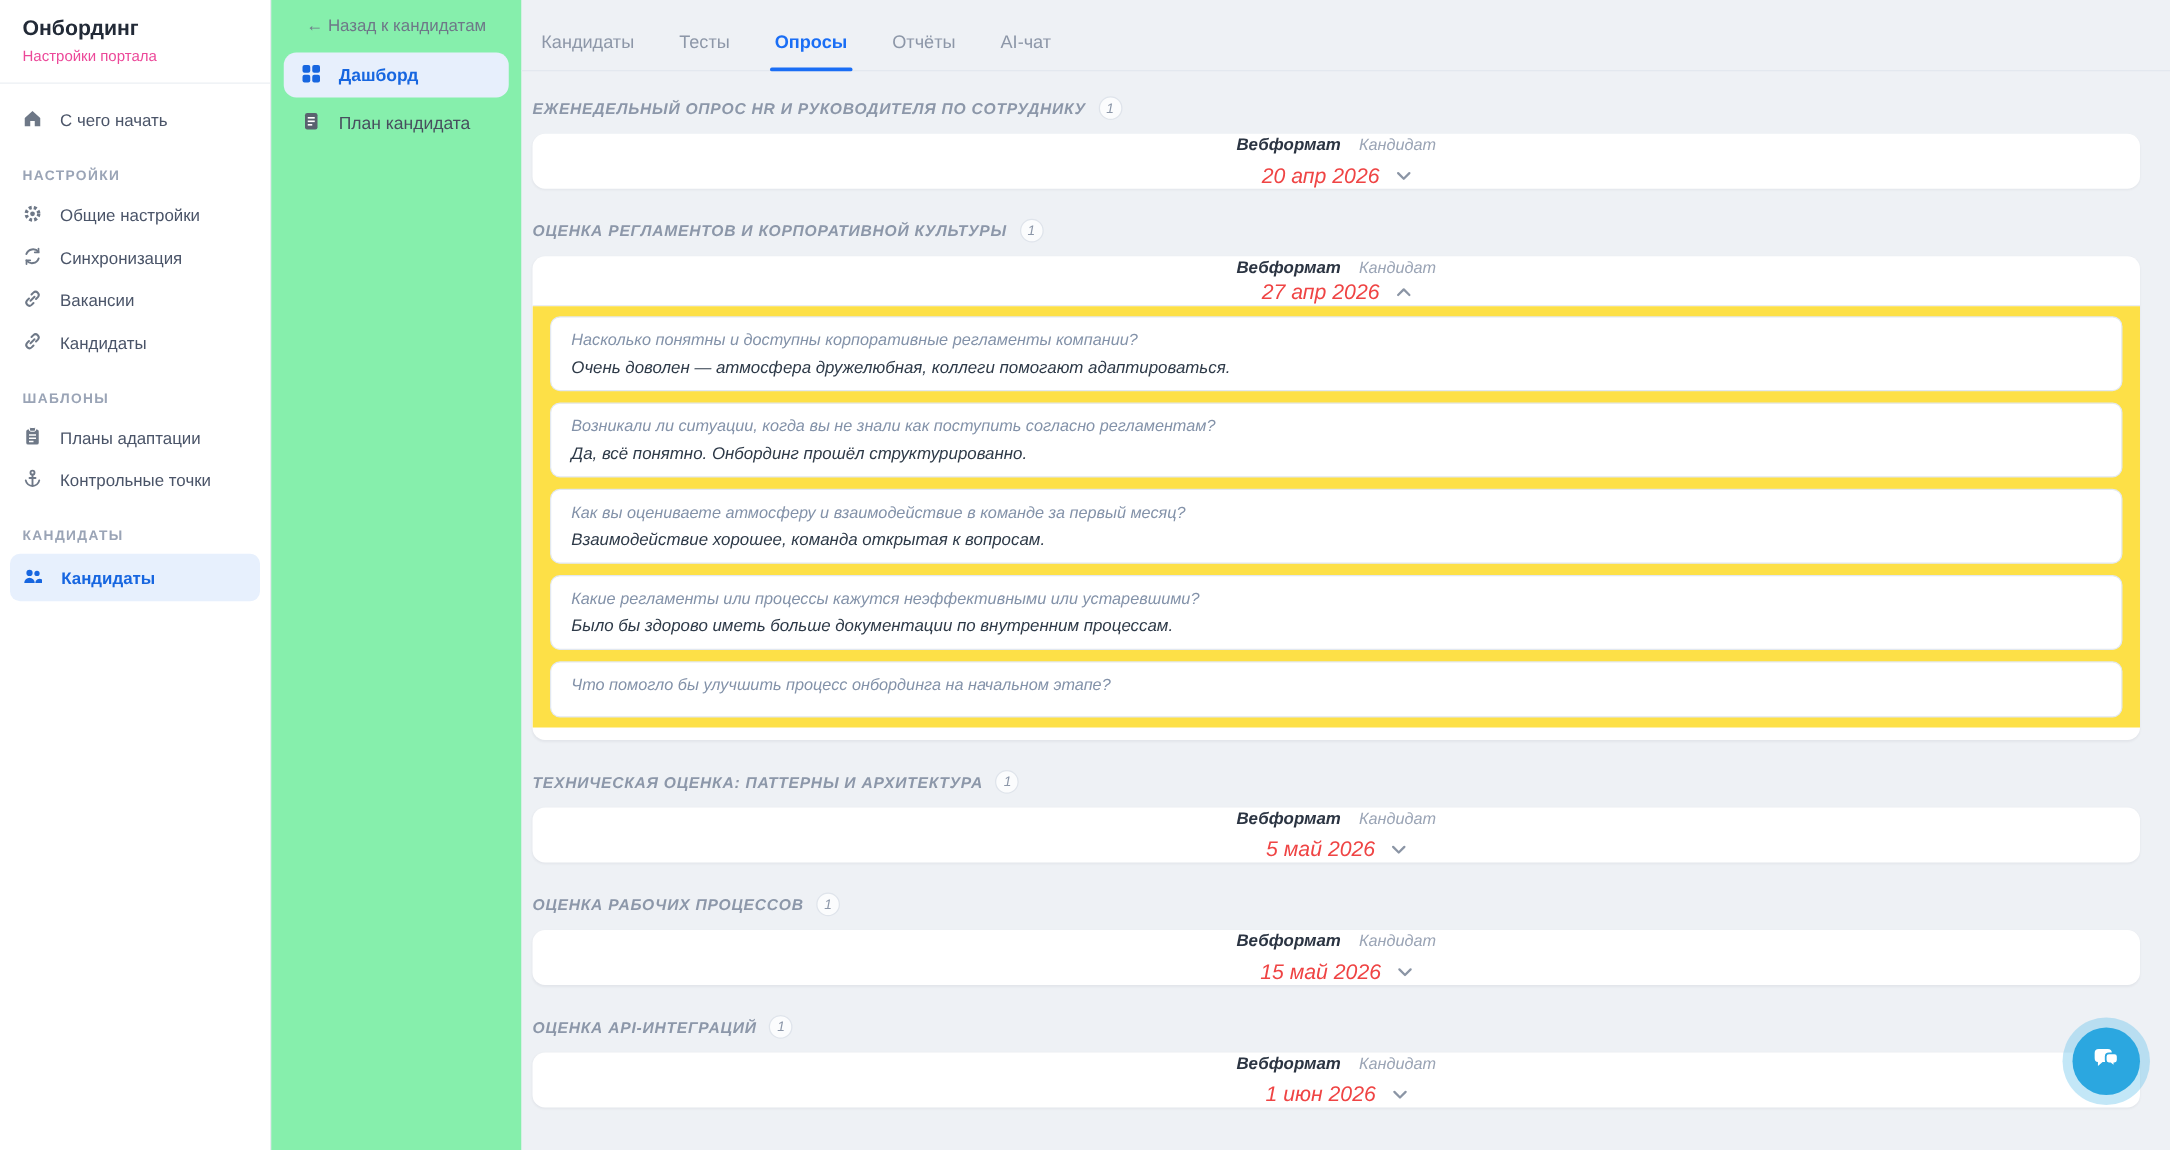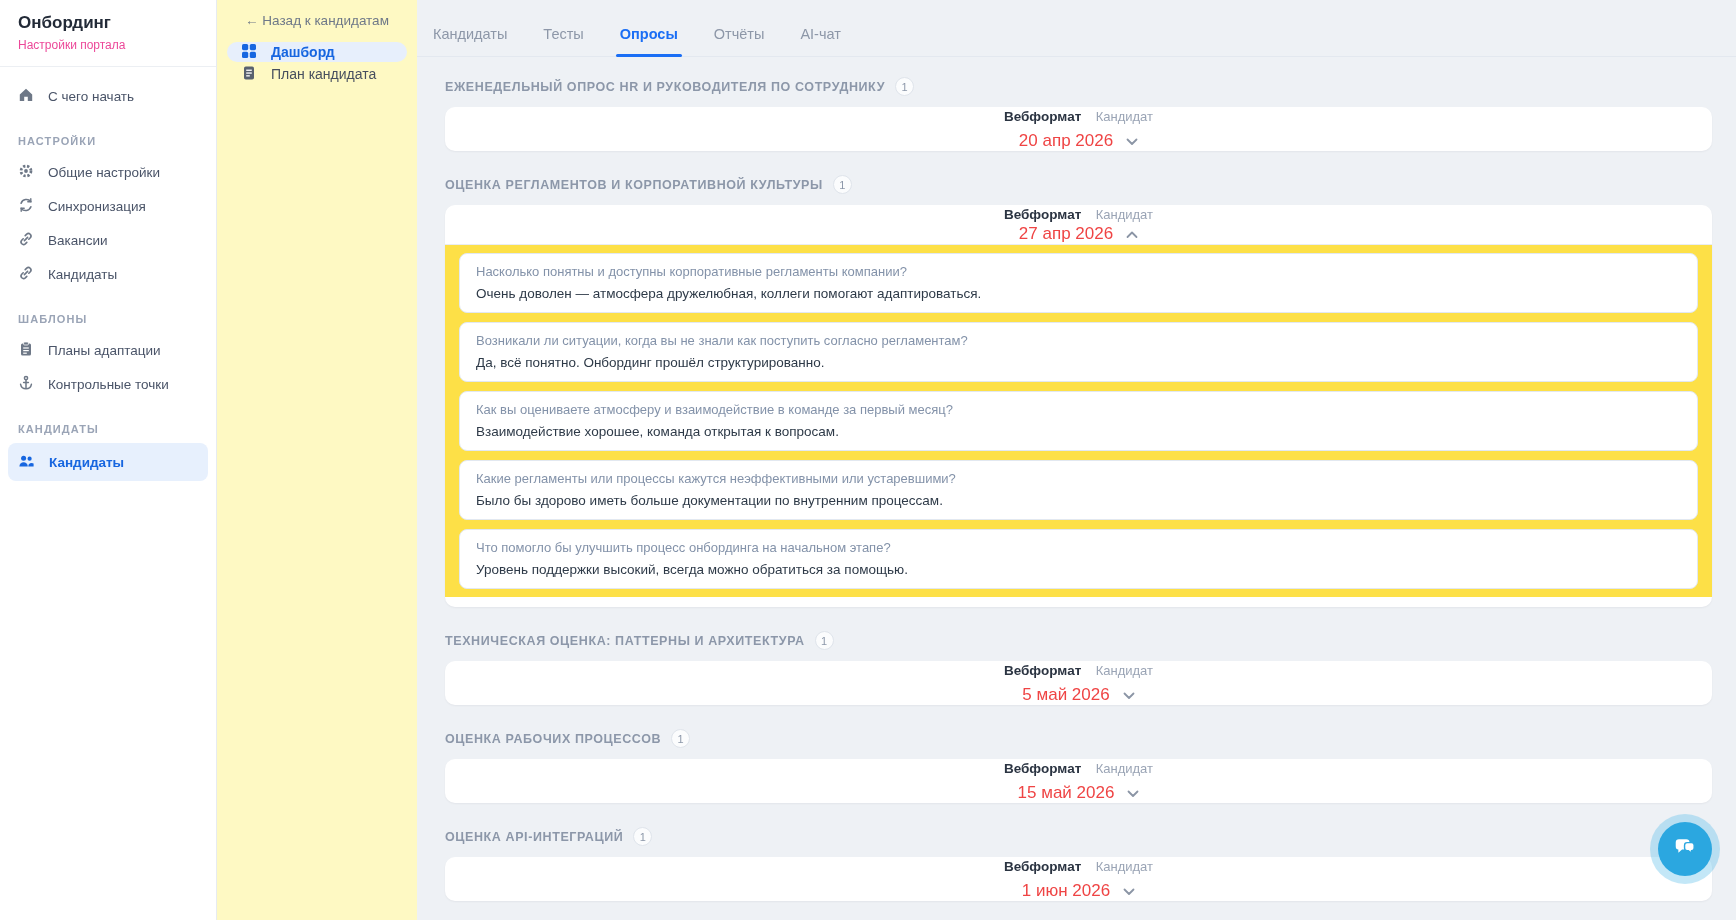--- a/index.html
+++ b/index.html
@@ -12,34 +12,34 @@
   .sb-header { padding:13px 18px 14px; border-bottom:1px solid #eceff3; }
   .sb-title { font-size:17px; font-weight:700; color:#222a37; }
   .sb-sub { font-size:12px; color:#ec4899; margin-top:5px; }
   .sb-nav { padding-top:12px; }
   .sb-item { height:34px; display:flex; align-items:center; gap:14px; padding:0 18px; font-size:13.5px; color:#4a5468; cursor:pointer; }
   .sb-item svg { flex:0 0 auto; }
   .sb-group { font-size:11px; font-weight:700; letter-spacing:1.1px; color:#9aa4b6; margin:22px 18px 8px; }
   .sb-item.active { margin:4px 8px 0; padding:0 10px; height:38px; border-radius:8px; background:#e7f0fd; color:#1766e0; font-weight:700; }
 
   
-  .second { width:200px; background:#fef9c3; flex:0 0 auto; padding-top:13px; }
+  .second { width:200px; background:#86efac; flex:0 0 auto; padding-top:13px; }
   .back-link { display:block; text-align:center; font-size:13.5px; color:#6e7888; cursor:pointer; }
   .nav2 { margin-top:14px; padding:0 10px; }
-  .nav2-item { height:20px; border-radius:10px; display:flex; align-items:center; gap:14px; padding:0 14px; font-size:14px; color:#474f5e; cursor:pointer; margin-bottom:2px; }
+  .nav2-item { height:36px; border-radius:10px; display:flex; align-items:center; gap:14px; padding:0 14px; font-size:14px; color:#474f5e; cursor:pointer; margin-bottom:2px; }
   .nav2-item.active { background:#e7effc; color:#1766e0; font-weight:700; }
 
   
   .main { flex:1; position:relative; overflow:hidden; }
   .tabs { display:flex; gap:36px; padding:26px 24px 0 16px; border-bottom:1px solid #e3e8ef; }
   .tab { font-size:14.5px; color:#8d97a8; padding-bottom:14px; cursor:pointer; position:relative; }
   .tab.active { color:#1a6ef5; font-weight:700; }
   .tab.active::after { content:""; position:absolute; left:-4px; right:-4px; bottom:-1px; height:3px; border-radius:2px; background:#1a6ef5; }
 
-  .content { padding:20px 24px 0 28px; }
+  .content { padding:20px 24px 0 9px;font-style:italic; }
   .section { margin-bottom:24px; }
   .section-head { display:flex; align-items:center; gap:10px; margin-bottom:11px; }
   .sec-title { font-size:12.5px; font-weight:700; letter-spacing:.6px; color:#8c97a9; }
   .badge { width:19px; height:19px; border-radius:50%; background:#fbfcfd; border:1px solid #dfe4eb; color:#8c97a9; font-size:11px; display:flex; align-items:center; justify-content:center; }
 
   .card { background:#fff; border-radius:10px; box-shadow:0 1px 2px rgba(16,24,40,.05); cursor:pointer; }
   .card-row { height:44px; display:flex; align-items:center; justify-content:space-between; padding:0 20px;flex-direction:column; }
   .card.expanded .card-row { height:40px; border-bottom:1px solid #e9edf2; }
   .card.expanded { padding-bottom:10px; overflow:hidden; cursor:default; }
   .fmt { font-size:13.5px; font-weight:700; color:#2b3442; }
@@ -233,21 +233,20 @@
             <div class="qa-box">
               <div class="q">Как вы оцениваете атмосферу и взаимодействие в команде за первый месяц?</div>
               <div class="a">Взаимодействие хорошее, команда открытая к вопросам.</div>
             </div>
             <div class="qa-box">
               <div class="q">Какие регламенты или процессы кажутся неэффективными или устаревшими?</div>
               <div class="a">Было бы здорово иметь больше документации по внутренним процессам.</div>
             </div>
             <div class="qa-box">
               <div class="q">Что помогло бы улучшить процесс онбординга на начальном этапе?</div>
-              <div class="a">Уровень поддержки высокий, всегда можно обратиться за помощью.</div>
             </div>
           </div>
         </div>
       </div>
 
       <div class="section">
         <div class="section-head">
           <span class="sec-title">ТЕХНИЧЕСКАЯ ОЦЕНКА: ПАТТЕРНЫ И АРХИТЕКТУРА</span>
           <span class="badge">1</span>
         </div>

